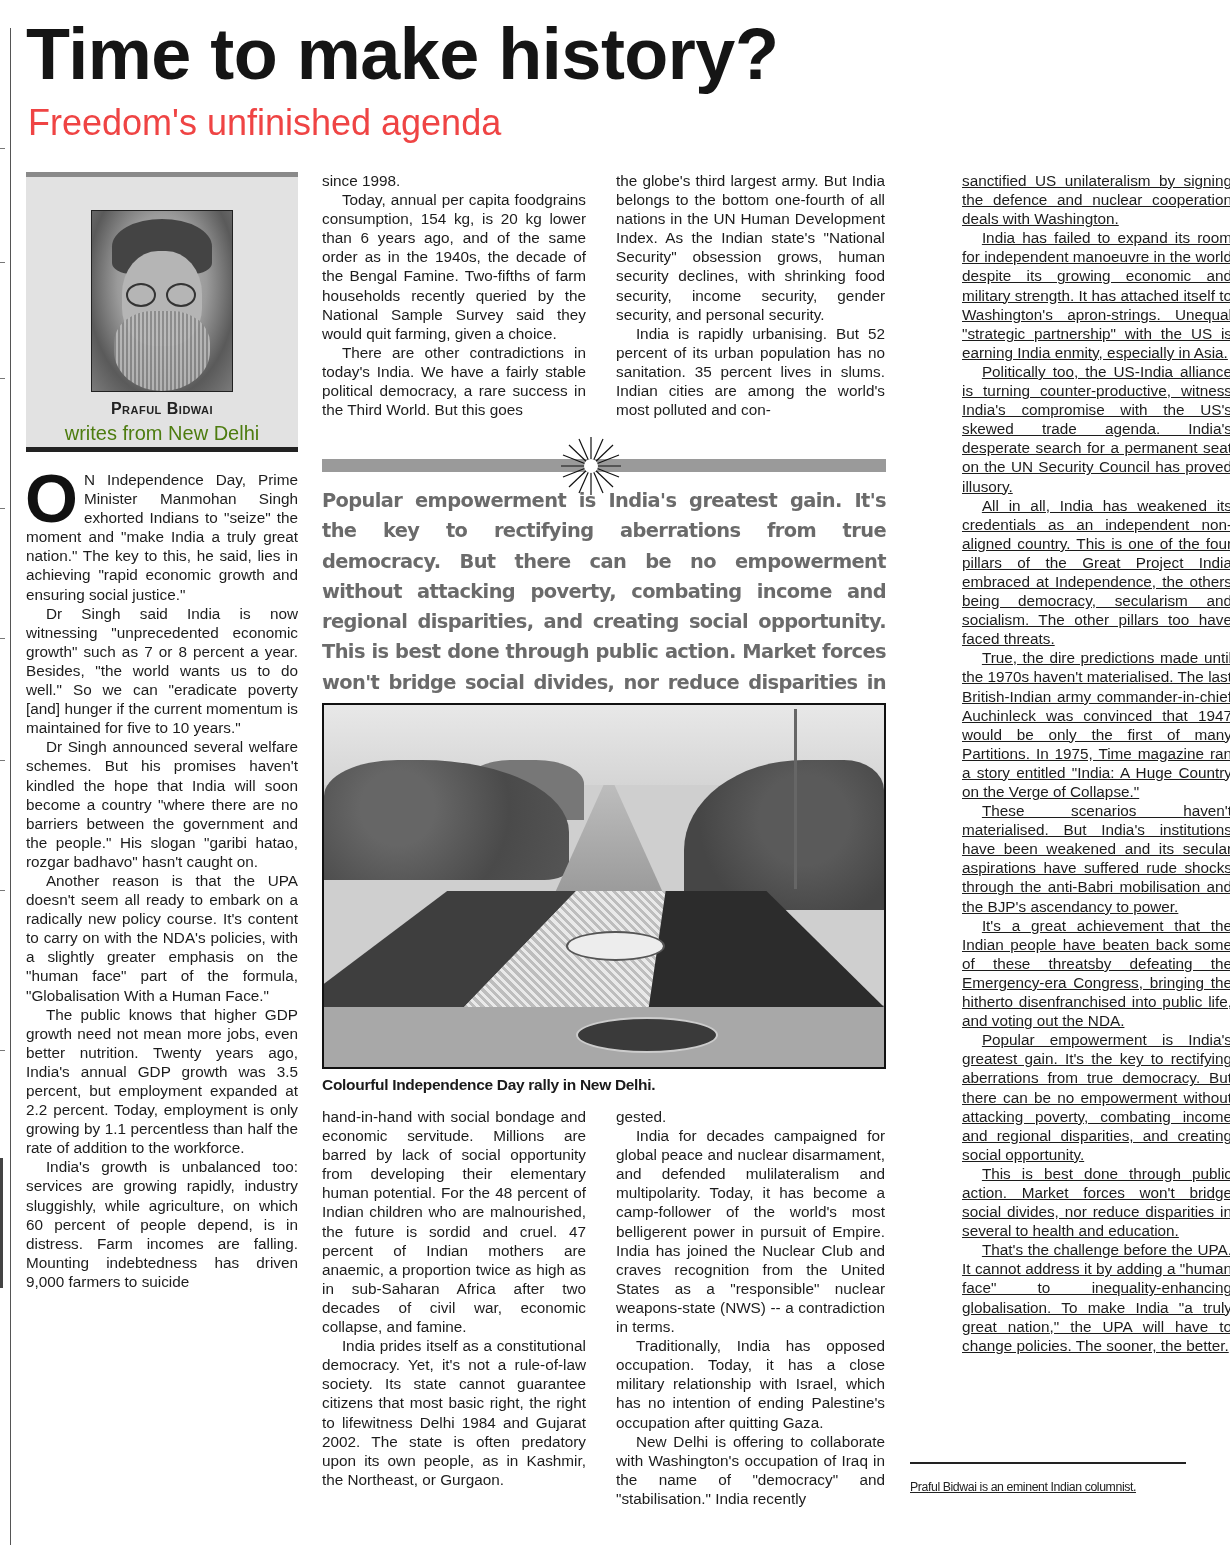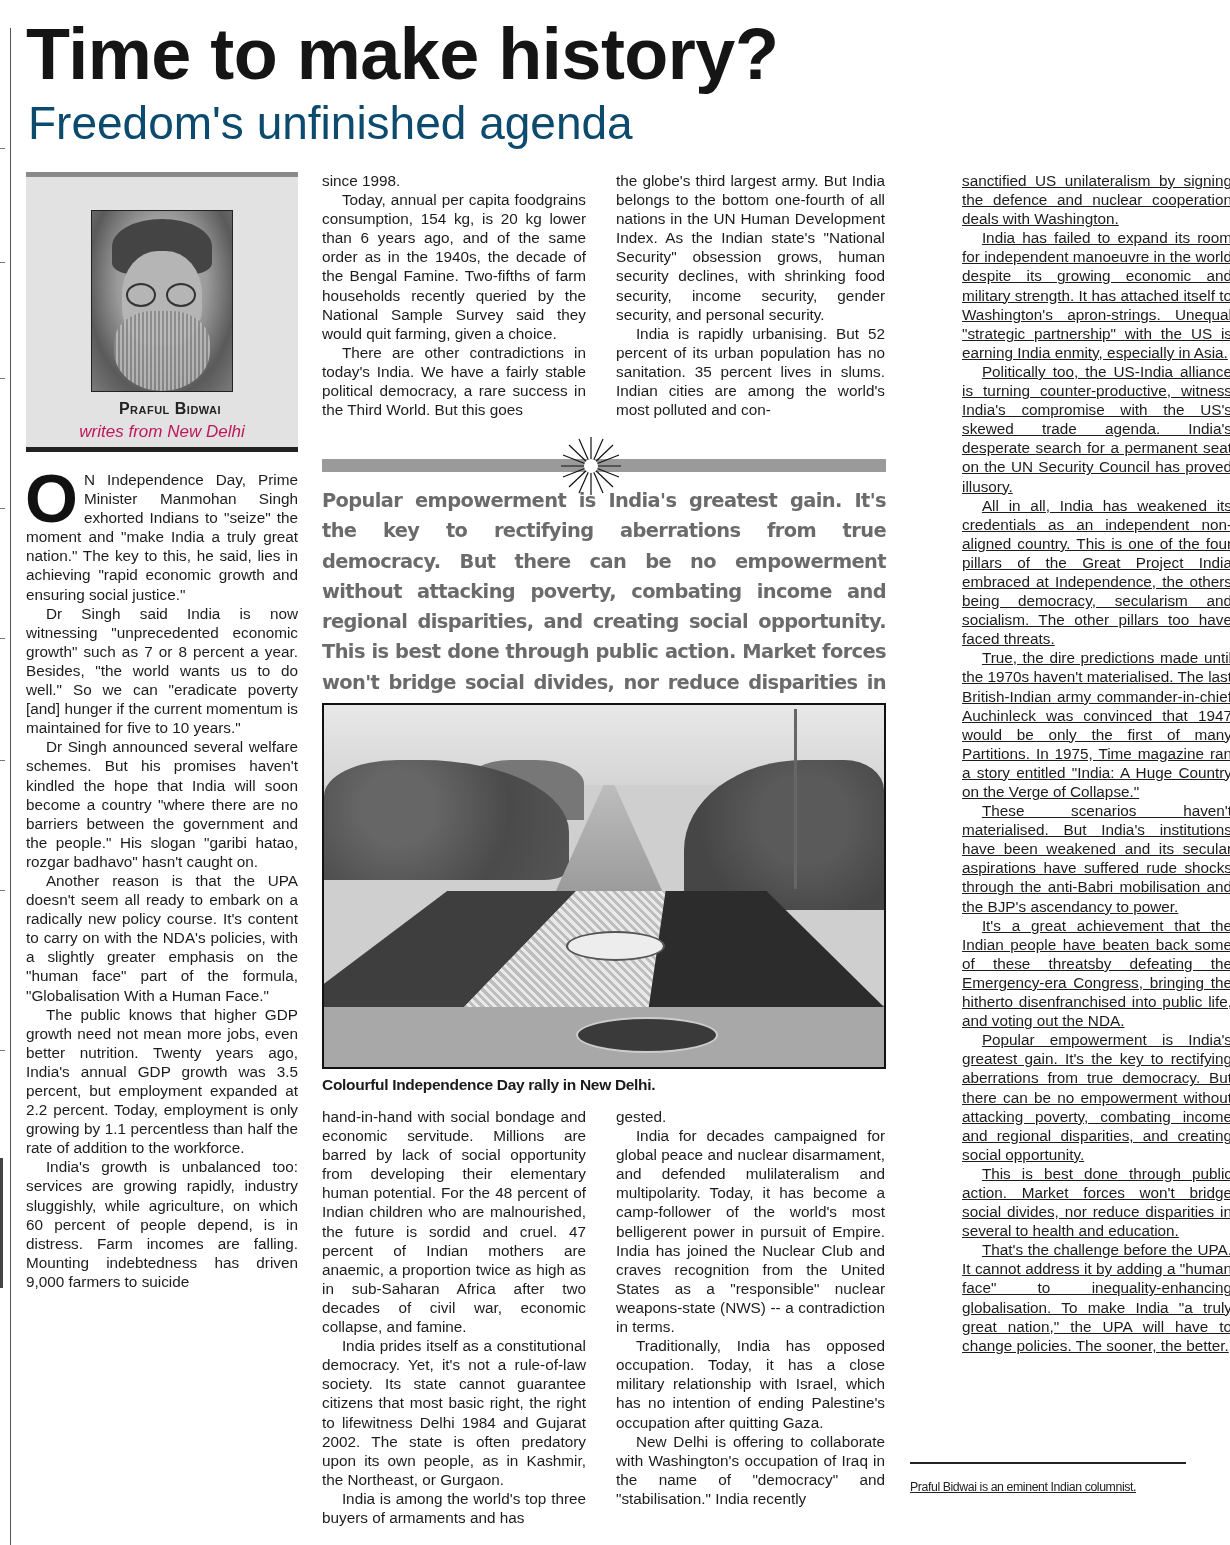--- a/index.html
+++ b/index.html
@@ -4,41 +4,41 @@
 <style>
   html, body { margin: 0; padding: 0; background: #ffffff; }
   body { width: 1230px; height: 1545px; position: relative; overflow: hidden;
          font-family: "Liberation Sans", sans-serif; color: #1a1a1a; }
   .margin-rule { position: absolute; left: 10px; top: 28px; width: 1px; height: 1517px; background: #555; }
   .margin-rule-thick { position: absolute; left: 0px; top: 1158px; width: 3px; height: 130px; background: #444; }
   .tick { position: absolute; left: 0; width: 5px; height: 1px; background: #777; }
 
   .headline { position: absolute; left: 26px; top: 14px; font-size: 72px; font-weight: bold;
               letter-spacing: -0.5px; line-height: 80px; white-space: nowrap; color: #151515; }
-  .subhead { position: absolute; left: 28px; top: 96px; font-size: 46px; line-height: 54px;
-             white-space: nowrap; color: #0c4a6e; }
+  .subhead { position: absolute; left: 28px; top: 96px; font-size: 36px; line-height: 54px;
+             white-space: nowrap; color: #ef4444; }
 
   .col { position: absolute; font-size: 15.3px; line-height: 19.1px; text-align: justify; color: #1c1c1c; }
   .col p { margin: 0; text-indent: 1.3em; }
   .col p.noindent { text-indent: 0; }
 
   .byline-box { position: absolute; left: 26px; top: 172px; width: 272px; height: 280px;
                 background: #e2e2e2; border-top: 5px solid #8a8a8a; border-bottom: 5px solid #222; box-sizing: border-box; }
   .photo { position: absolute; left: 65px; top: 33px; width: 140px; height: 180px; border: 1px solid #222;
            background: radial-gradient(ellipse at 50% 40%, #c9c9c9 0%, #9a9a9a 45%, #5a5a5a 75%, #7a7a7a 100%); overflow: hidden; }
   .photo-face { position: absolute; left: 30px; top: 40px; width: 80px; height: 95px; border-radius: 45% 45% 40% 40%;
                 background: #b5b5b5; }
   .photo-beard { position: absolute; left: 22px; top: 100px; width: 96px; height: 80px; border-radius: 40% 40% 50% 50%;
                  background: repeating-linear-gradient(90deg, #888 0 2px, #bbb 2px 4px); opacity: 0.9; }
   .photo-hair { position: absolute; left: 20px; top: 8px; width: 100px; height: 55px; border-radius: 50% 50% 20% 20%; background: #444; }
   .photo-glasses { position: absolute; left: 34px; top: 72px; width: 72px; height: 22px; }
   .photo-glasses span { position: absolute; top: 0; width: 26px; height: 20px; border: 2px solid #333; border-radius: 50%; }
   .author-name { position: absolute; left: 0; width: 100%; top: 223px; text-align: center; font-size: 16px; font-weight: bold;
-                 font-variant: small-caps; letter-spacing: 0.5px; color: #222; padding-left: 8px; }
-  .author-loc { position: absolute; left: 0; width: 100%; top: 245px; text-align: center; font-size: 17px; font-style: italic; color: #be185d; }
+                 font-variant: small-caps; letter-spacing: 0.5px; color: #222; }
+  .author-loc { position: absolute; left: 0; width: 100%; top: 245px; text-align: center; font-size: 20px; color: #4d7c0f; }
 
   .dropcap { float: left; font-size: 68px; line-height: 56px; font-weight: bold; margin: 0 6px -4px -1px; color: #111; }
 
   .pull-bar { position: absolute; left: 322px; top: 459px; width: 564px; height: 13px; background: #9a9a9a; }
   .starburst { position: absolute; left: 561px; top: 437px; width: 60px; height: 58px; }
   .pullquote { position: absolute; left: 322px; top: 486px; width: 564px; font-family: "DejaVu Sans", sans-serif;
                font-weight: bold; font-size: 19.4px; line-height: 30.3px; color: #6b6b6b; text-align: justify;
                letter-spacing: -0.6px; }
 
   .newsphoto { position: absolute; left: 322px; top: 703px; width: 564px; height: 366px; border: 2px solid #111;
@@ -148,21 +148,20 @@
   <div class="np-band-m"></div>
   <div class="np-band-r"></div>
   <div class="np-chakra"></div>
   <div class="np-bed"></div>
 </div>
 <div class="caption">Colourful Independence Day rally in New Delhi.</div>
 
 <div class="col" style="left:322px; top:1107px; width:264px;">
   <p class="noindent">hand-in-hand with social bondage and economic servitude. Millions are barred by lack of social opportunity from developing their elementary human potential. For the 48 percent of Indian children who are malnourished, the future is sordid and cruel. 47 percent of Indian mothers are anaemic, a proportion twice as high as in sub-Saharan Africa after two decades of civil war, economic collapse, and famine.</p>
   <p>India prides itself as a constitutional democracy. Yet, it's not a rule-of-law society. Its state cannot guarantee citizens that most basic right, the right to lifewitness Delhi 1984 and Gujarat 2002. The state is often predatory upon its own people, as in Kashmir, the Northeast, or Gurgaon.</p>
-  <p>India is among the world's top three buyers of armaments and has</p>
 </div>
 
 <div class="col" style="left:616px; top:1107px; width:269px;">
   <p class="noindent">gested.</p>
   <p>India for decades campaigned for global peace and nuclear disarmament, and defended mulilateralism and multipolarity. Today, it has become a camp-follower of the world's most belligerent power in pursuit of Empire. India has joined the Nuclear Club and craves recognition from the United States as a "responsible" nuclear weapons-state (NWS) -- a contradiction in terms.</p>
   <p>Traditionally, India has opposed occupation. Today, it has a close military relationship with Israel, which has no intention of ending Palestine's occupation after quitting Gaza.</p>
   <p>New Delhi is offering to collaborate with Washington's occupation of Iraq in the name of "democracy" and "stabilisation." India recently</p>
 </div>
 
 <div class="col" style="left:962px; top:171px; width:270px;text-decoration:underline;">

